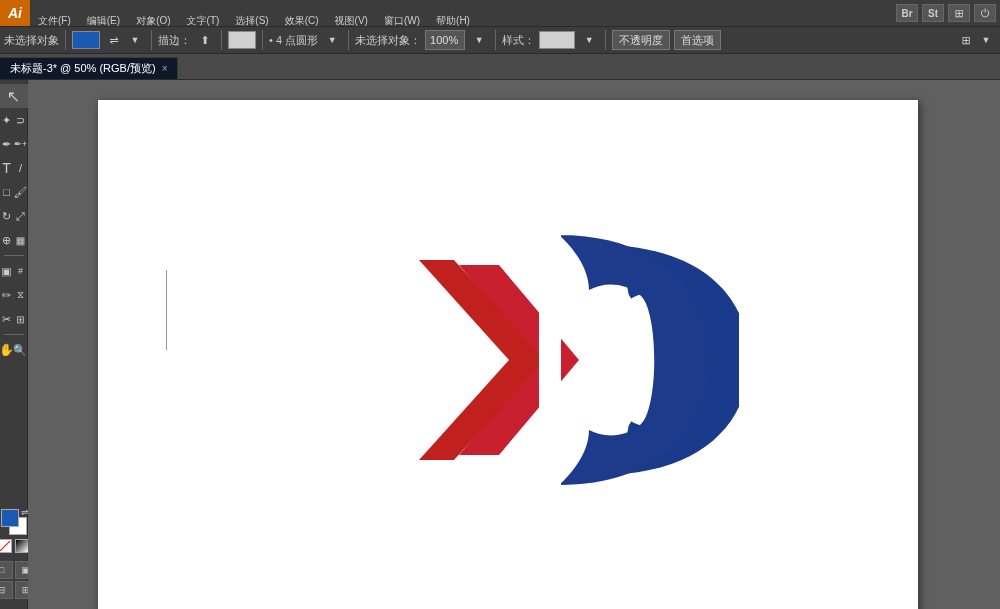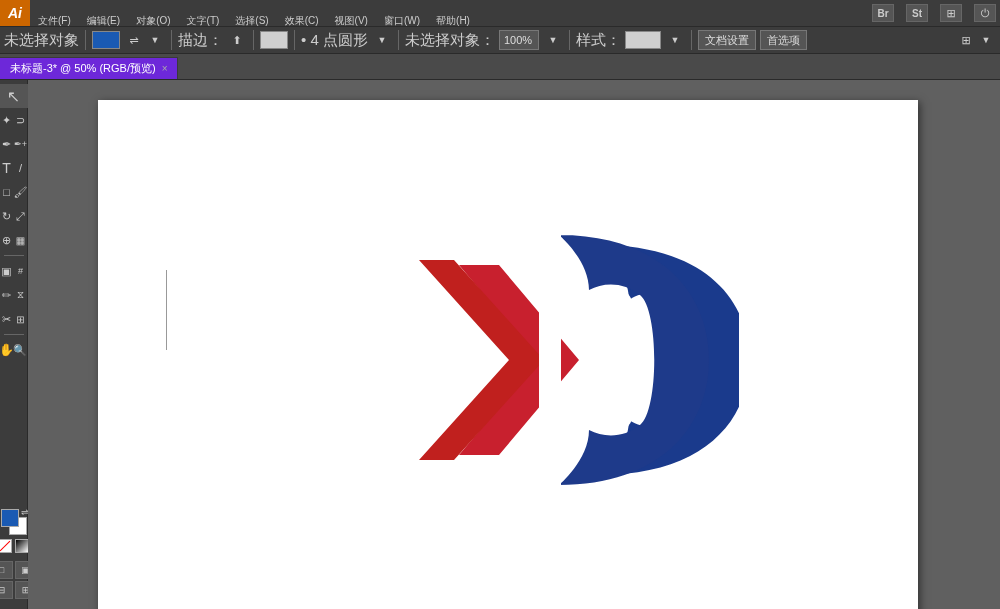--- a/index.html
+++ b/index.html
@@ -16,38 +16,38 @@
       background: #cc6600;
       display: flex; align-items: center; justify-content: center;
       font-size: 14px; font-weight: bold; color: white; font-style: italic;
       flex-shrink: 0;
     }
     .menu-item {
       padding: 8px 8px; height: 26px; line-height: 26px;
       cursor: pointer; white-space: nowrap; font-size: 10px;
     }
     #menu-right {
-      margin-left: auto; display: flex; align-items: flex-end; gap: 12px; padding-right: 4px;
+      margin-left: auto; display: flex; align-items: flex-end; gap: 4px; padding-right: 4px;
     }
     .menu-right-btn {
       width: 22px; height: 18px; background: #555; border: 1px solid #666;
       display: flex; align-items: center; justify-content: center;
       cursor: pointer; color: #ccc; font-size: 10px;
     }
 
     
     #toolbar {
       display: flex; align-items: center;
       background: #3c3c3c; height: 28px;
       border-top: 1px solid #2a2a2a;
       border-bottom: 1px solid #2a2a2a;
       padding: 0 4px; gap: 4px;
       color: #ccc; font-size: 11px;
     }
-    .tb-label { font-size: 15px; color: #ccc; white-space: nowrap; }
+    .tb-label { font-size: 11px; color: #ccc; white-space: nowrap; }
     .tb-color-box {
       width: 28px; height: 18px; background: #1a6aff; border: 1px solid #888;
       cursor: pointer; flex-shrink: 0;
     }
     .tb-input {
       background: #555; border: 1px solid #777; color: #ddd;
       height: 20px; font-size: 11px; padding: 0 4px; width: 50px;
     }
     .tb-sep { width: 1px; height: 20px; background: #666; margin: 0 2px; }
     .tb-btn {
@@ -72,21 +72,21 @@
       border-bottom: 1px solid #2a2a2a;
     }
     .tab {
       display: flex; align-items: center;
       background: #5a5a5a; height: 22px;
       padding: 0 10px; font-size: 11px; color: #ccc;
       border-right: 1px solid #3a3a3a;
       border-top: 1px solid #3a3a3a;
       cursor: pointer; gap: 6px;
     }
-    .tab.active { background: #6d28d9; color: #fff; }
+    .tab.active { background: #0f172a; color: #fff; }
     .tab-close { font-size: 10px; color: #aaa; cursor: pointer; }
 
     
     #main {
       display: flex; height: calc(609px - 26px - 28px - 26px);
     }
 
     
     #toolbox {
       width: 28px; background: #3c3c3c;
@@ -225,21 +225,21 @@
   <button class="tb-icon-btn" style="font-size:9px;">▼</button>
   <div class="tb-sep"></div>
   <span class="tb-label">未选择对象：</span>
   <input class="tb-input" type="text" style="width: 40px;" value="100%">
   <button class="tb-icon-btn" style="font-size:9px;">▼</button>
   <div class="tb-sep"></div>
   <span class="tb-label">样式：</span>
   <div class="tb-swatch" style="width:36px;"></div>
   <button class="tb-icon-btn" style="font-size:9px;">▼</button>
   <div class="tb-sep"></div>
-  <button class="tb-btn">文档设置</button>
+  <button class="tb-btn">不透明度</button>
   <button class="tb-btn">首选项</button>
   <div style="margin-left:auto;display:flex;align-items:center;">
     <button class="tb-icon-btn" style="font-size:11px;">⊞</button>
     <button class="tb-icon-btn" style="font-size:9px;">▼</button>
   </div>
 </div>
 
 <div id="tab-bar">
   <div class="tab active">
     <span>未标题-3* @ 50% (RGB/预览)</span>

